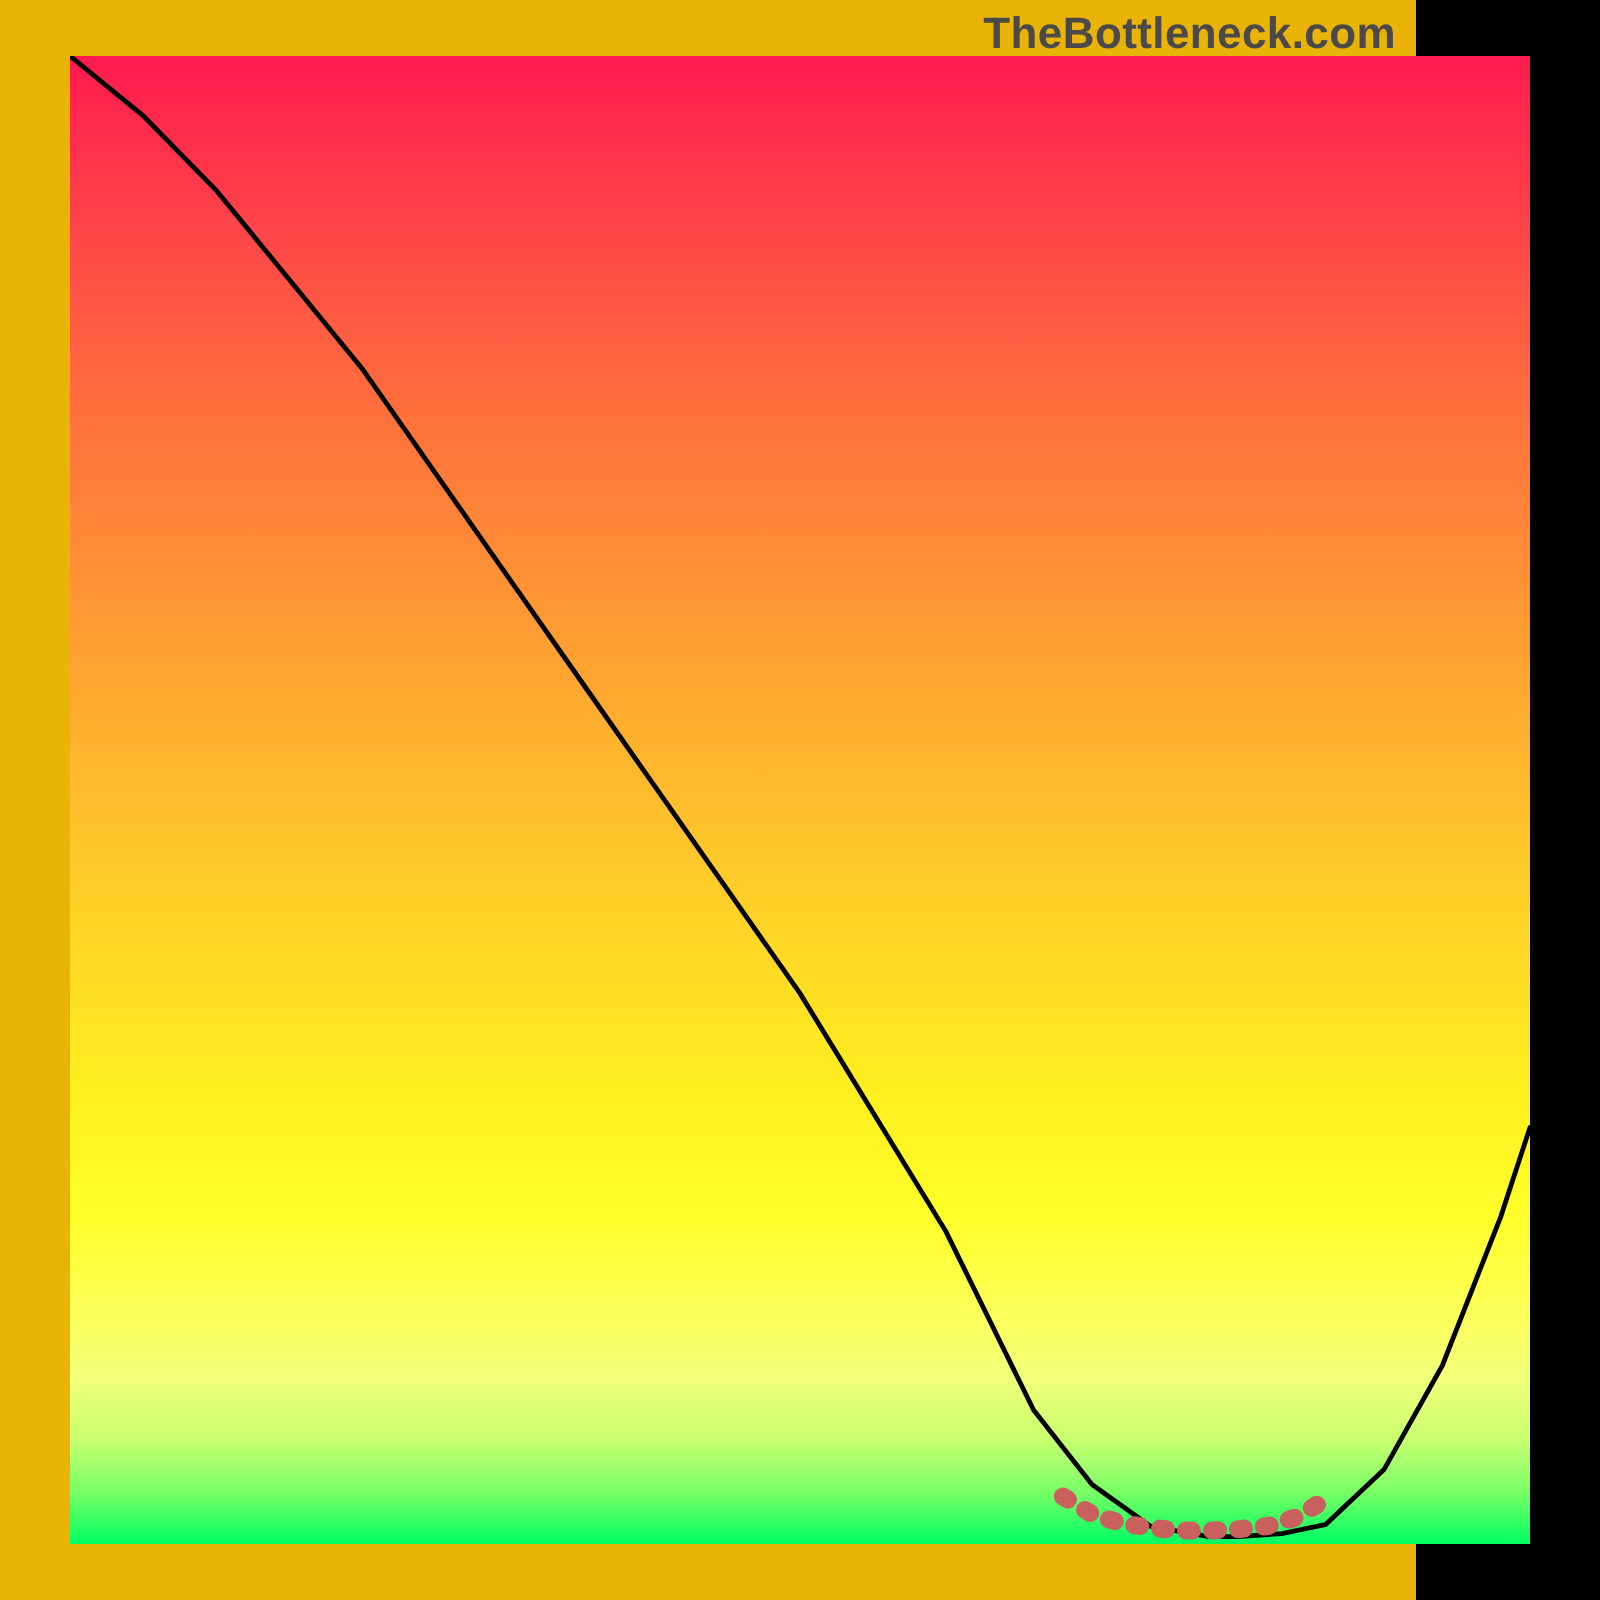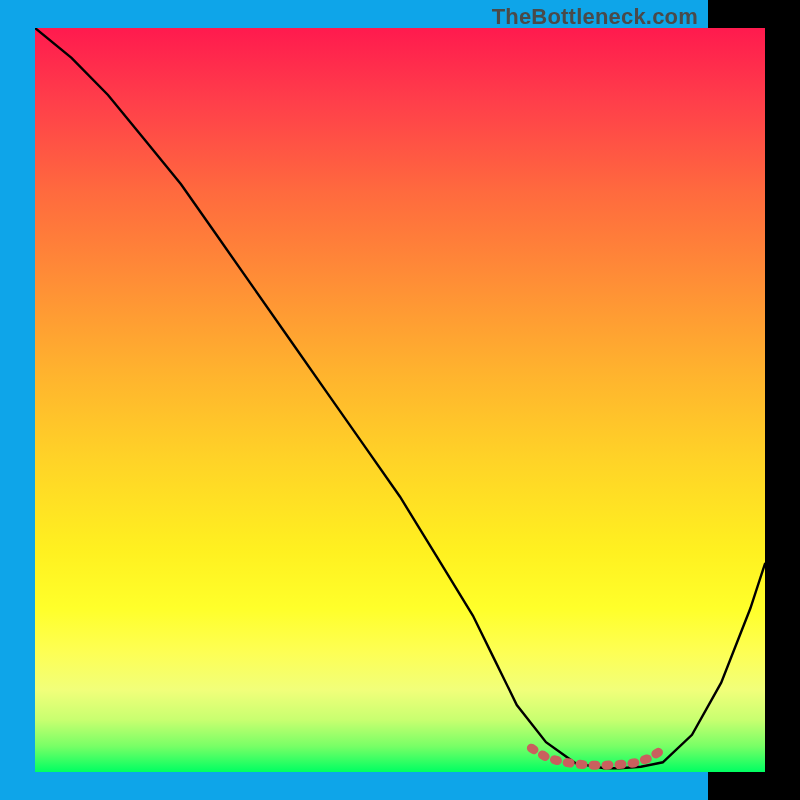--- a/index.html
+++ b/index.html
@@ -8,21 +8,21 @@
     width: 800px;
     height: 800px;
     background: #000;
     font-family: Arial, Helvetica, sans-serif;
     overflow: hidden;
   }
   .frame {
     position: relative;
     width: 708px;
     height: 800px;
-    background: #0ea5e9;
+    background: #eab308;
   }
   .watermark {
     position: absolute;
     top: 4px;
     right: 10px;
     color: #4a4a4a;
     font-size: 22px;
     font-weight: 600;
     letter-spacing: 0.2px;
     z-index: 20;

